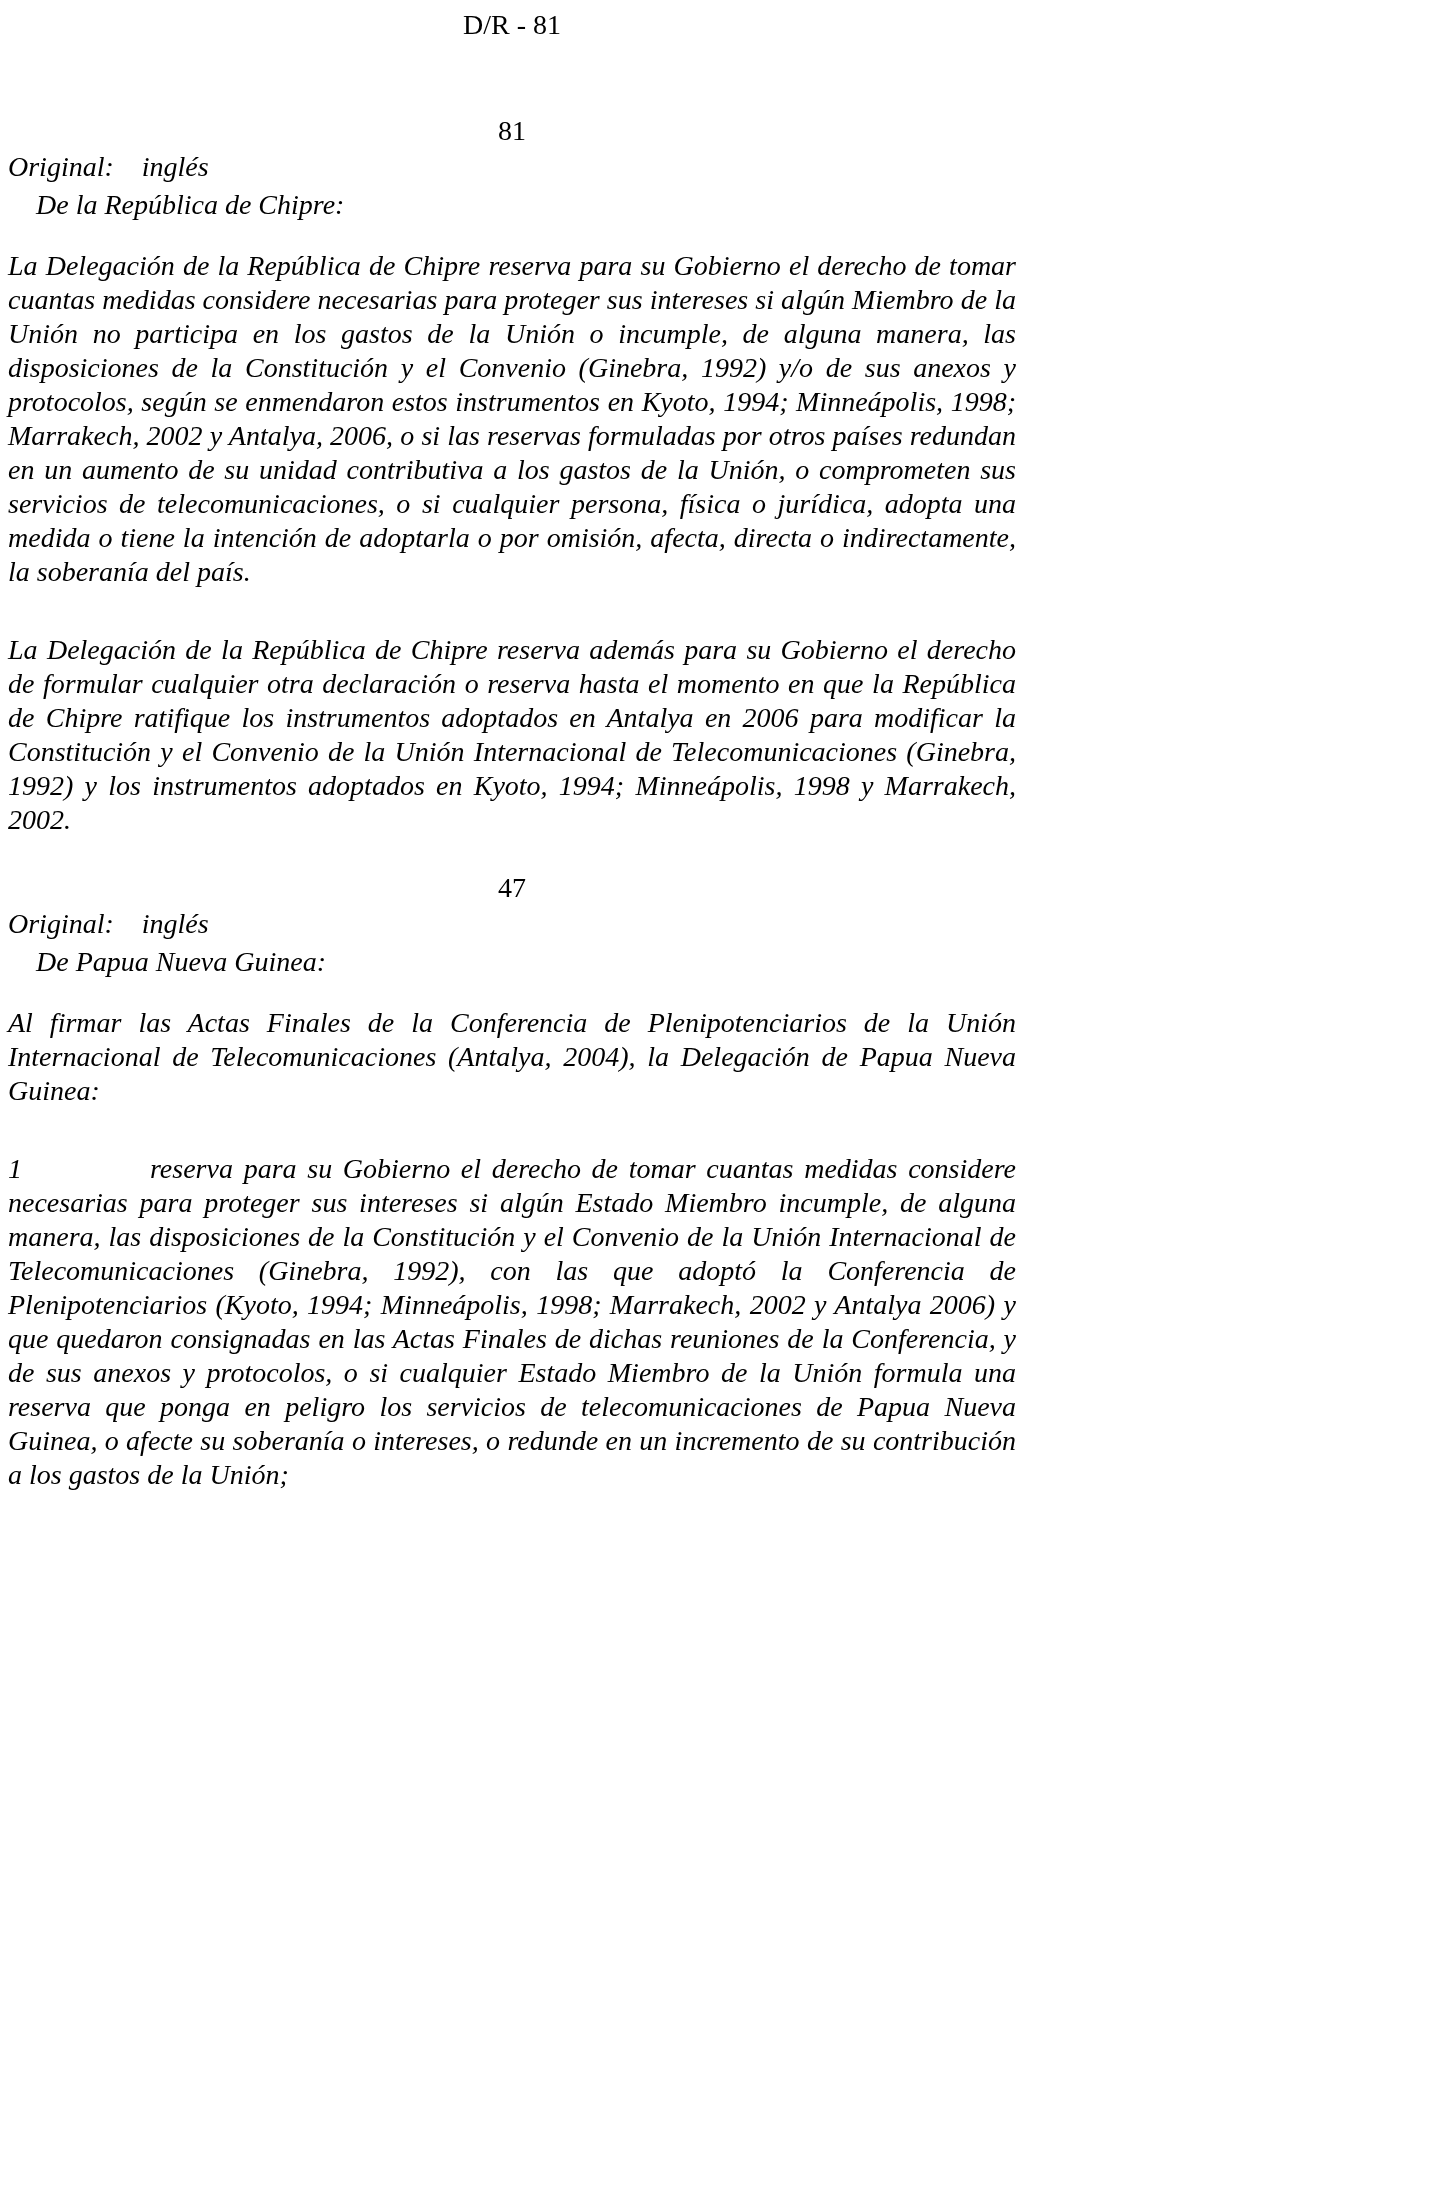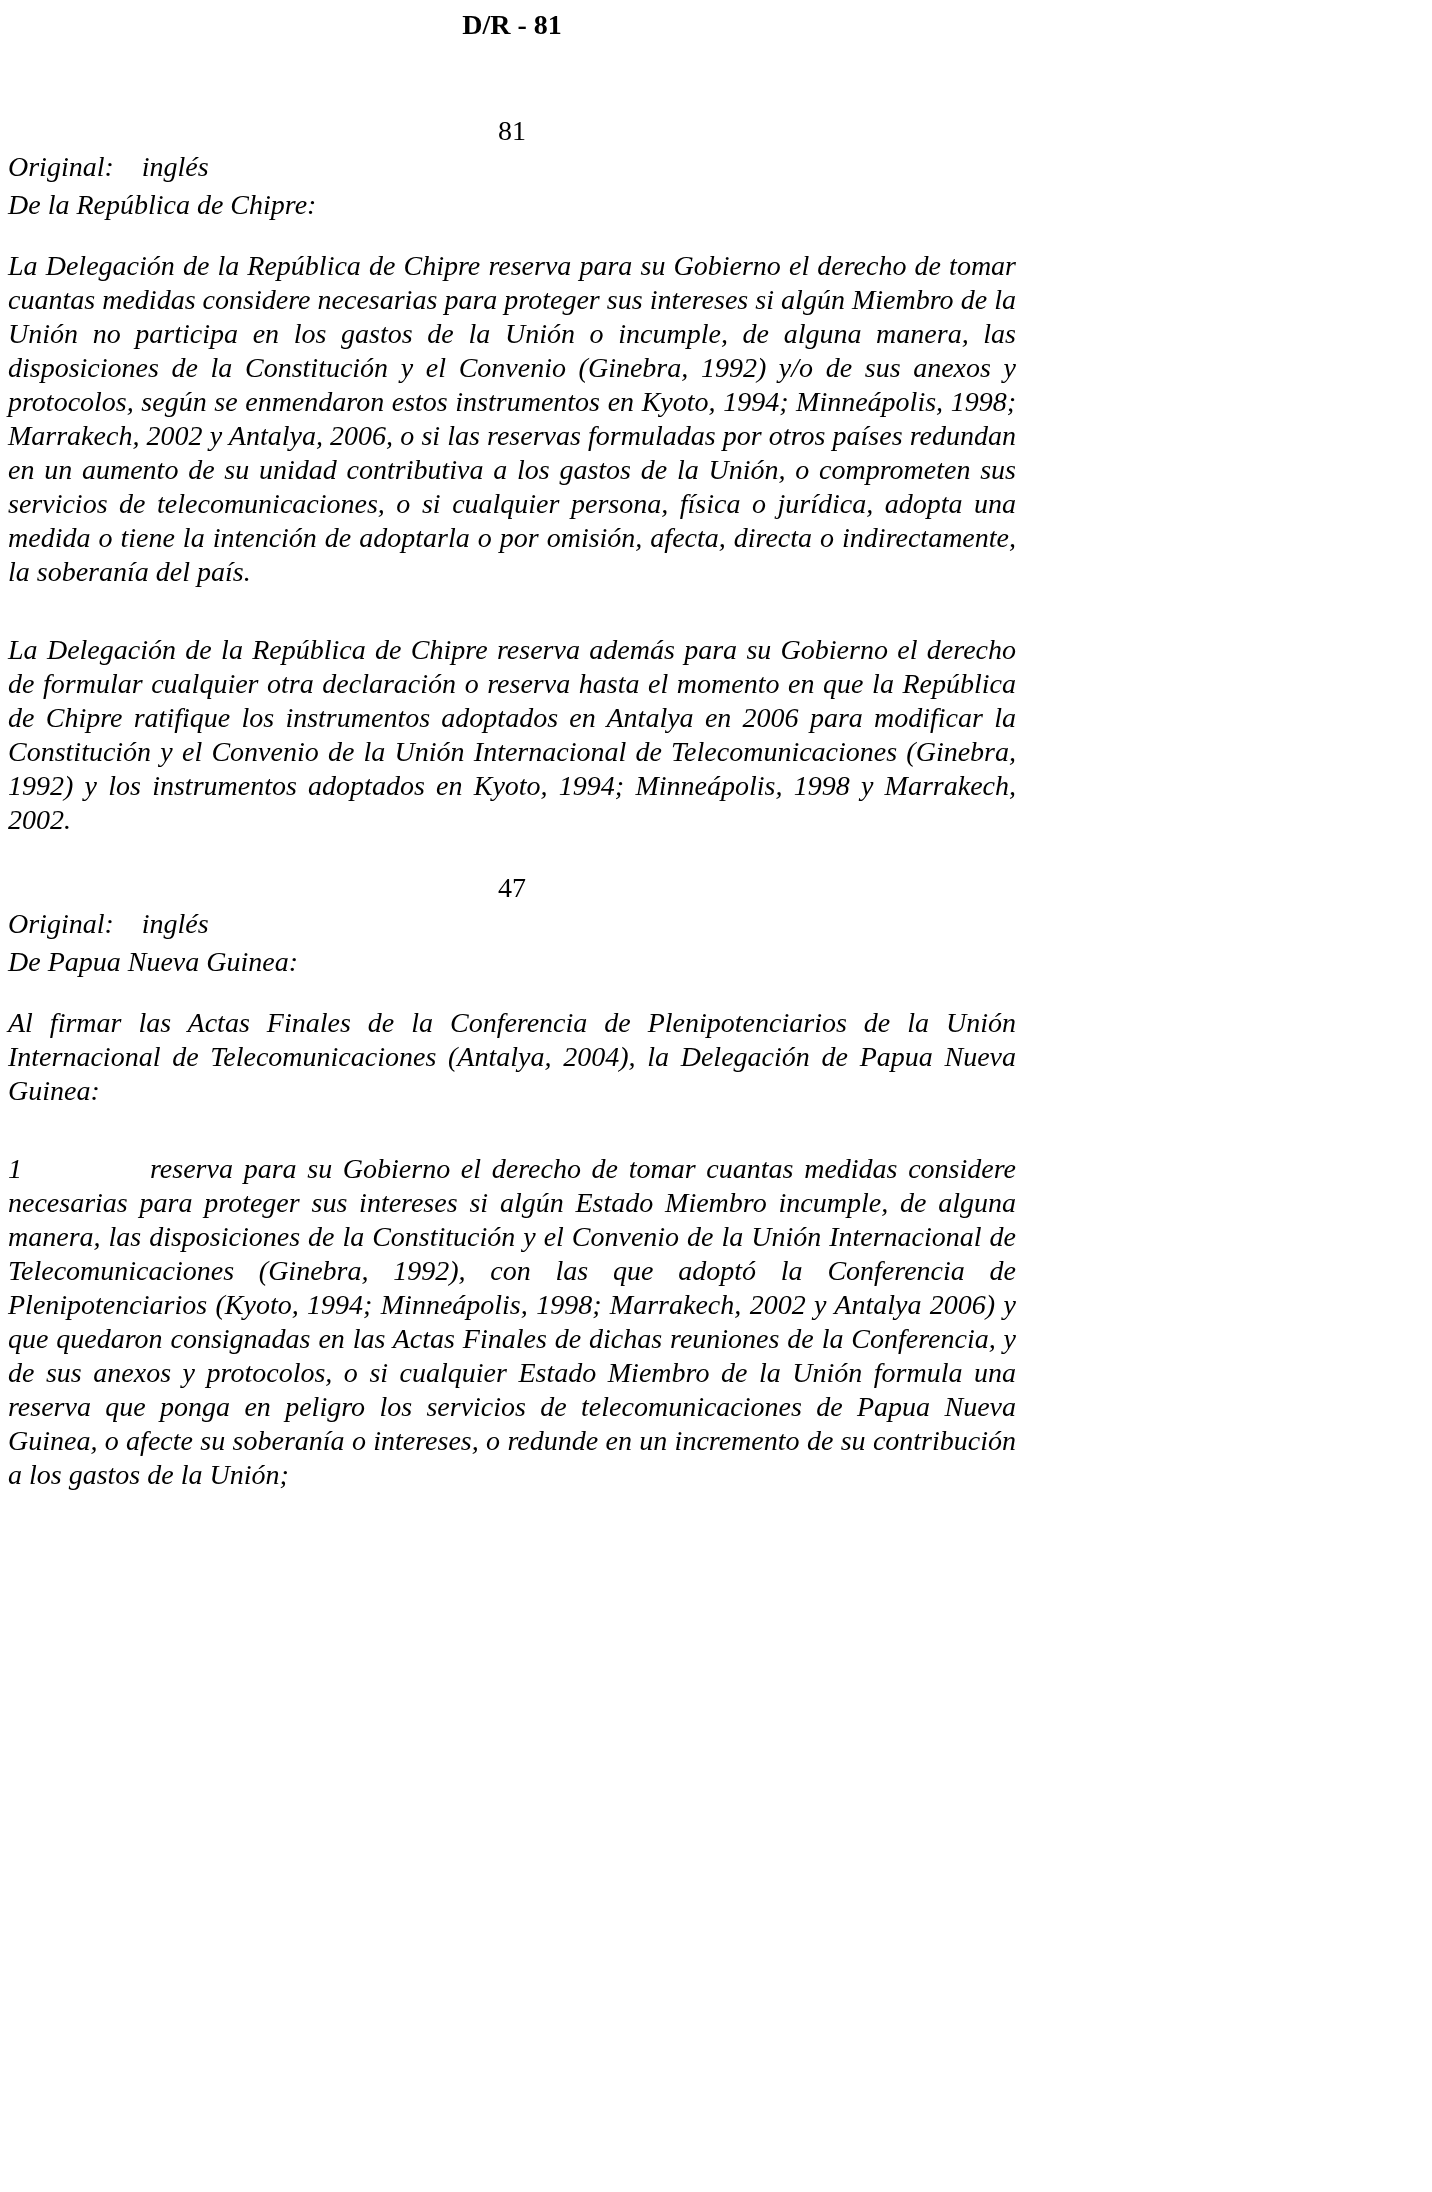--- a/index.html
+++ b/index.html
@@ -19,39 +19,40 @@
     box-sizing: border-box;
     padding-top: 8px;
     overflow: hidden;
   }
   .content {
     width: 1008px;
     margin-left: 8px;
   }
   .doc-header {
     text-align: center;
-    font-weight: bold;
+    font-weight: normal;
   }
   .sec-num {
     text-align: center;
     font-weight: normal;
     margin-top: 72px;
   }
   .sec-num.second {
     margin-top: 34px;
   }
   .original {
     text-align: left;
     font-style: italic;
     white-space: pre;
     margin-top: 2px;
   }
   .delegation {
     font-style: italic;
     margin-top: 4px;
+    margin-left: 28px;
   }
   p.body {
     text-align: justify;
     margin: 27px 0 0 0;
     font-style: italic;
   }
   p.body.follow {
     margin-top: 44px;
   }
   .item-num {

